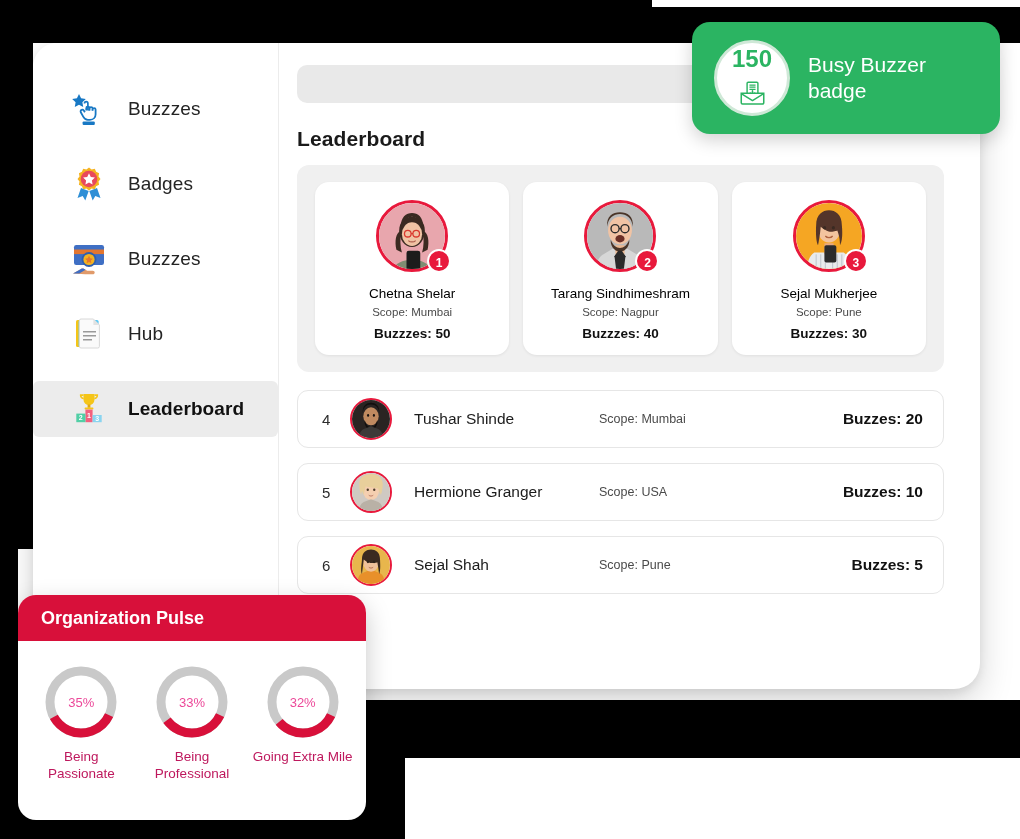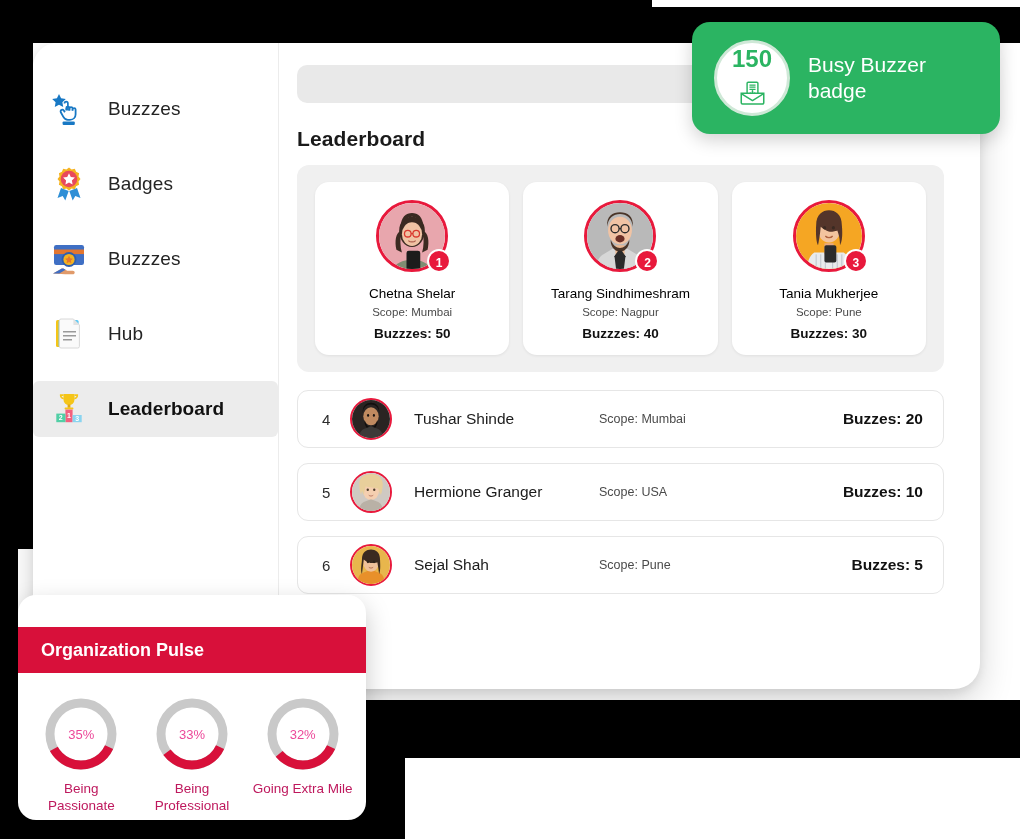--- a/index.html
+++ b/index.html
@@ -34,21 +34,21 @@
   }
 
   
   #sidebar {
     width:246px; flex:0 0 246px; background:#ffffff;
     border-right:1px solid #ececec;
     padding-top:38px;
   }
   .nav-item {
     display:flex; align-items:center; gap:20px;
-    height:56px; margin:0 0 19px 0; padding-left:17px;
+    height:56px; margin:0 0 19px 0; padding-left:37px;
     cursor:pointer; border-radius:6px;
   }
   .nav-item.active { background:#ececec; }
   .nav-label { font-size:19px; color:#242424; letter-spacing:.1px; }
   .nav-item.active .nav-label { font-weight:bold; color:#111; }
   .nav-icon { width:38px; height:38px; flex:0 0 38px; display:block; }
 
   
   #main { flex:1 1 auto; padding:0 36px 0 18px; position:relative; }
   #topbar {
@@ -120,21 +120,20 @@
 
   
   #pulse-card {
     position:absolute; left:18px; top:595px; width:348px; height:225px;
     background:#ffffff; border-radius:18px; overflow:hidden;
     box-shadow:0 10px 26px rgba(0,0,0,.22);
   }
   #pulse-head {
     background:#d8103a; height:46px; display:flex; align-items:center;
     padding-left:23px;
-    margin-top:32px;
   }
   #pulse-title { color:#ffffff; font-size:18px; font-weight:bold; }
   #pulse-body { display:flex; justify-content:center; gap:8px; padding:22px 12px 0; }
   .gauge-col { width:104px; text-align:center; }
   .gauge { position:relative; width:78px; height:78px; margin:0 auto 8px; }
   .gauge svg { display:block; transform:rotate(-90deg); }
   .gauge-val {
     position:absolute; inset:0; display:flex; align-items:center; justify-content:center;
     font-size:13px; color:#ec4899;
   }
@@ -305,21 +304,21 @@
                 <ellipse cx="36" cy="28" rx="12.5" ry="15" fill="#f3c49e"></ellipse>
                 <path d="M22 24c0-11 7-16 14-16s14 5 14 16c0 0 2 16-2 22 0-10-3-16-3-16s-7 3-12 0c-4-2-6-4-6-4s-1 12-3 20c-3-6-2-22-2-22z" fill="#54352a"></path>
                 <ellipse cx="31.2" cy="27" rx="1.7" ry="2" fill="#3a2a22"></ellipse>
                 <ellipse cx="40.8" cy="27" rx="1.7" ry="2" fill="#3a2a22"></ellipse>
                 <path d="M32 36c2 2.5 6 2.5 8 0" stroke="#b0633f" stroke-width="1.4" fill="none"></path>
                 <rect x="31" y="46" width="13" height="19" rx="2" fill="#2b2b2b"></rect>
               </svg>
             </div>
             <span class="rank-pill">3</span>
           </div>
-          <div class="p-name">Tania Mukherjee</div>
+          <div class="p-name">Sejal Mukherjee</div>
           <div class="p-scope">Scope: Pune</div>
           <div class="p-buzz">Buzzzes: 30</div>
         </div>
       </div>
 
       <div id="rows">
 
         <div class="rank-row">
           <span class="r-num">4</span>
           <span class="r-avatar">

